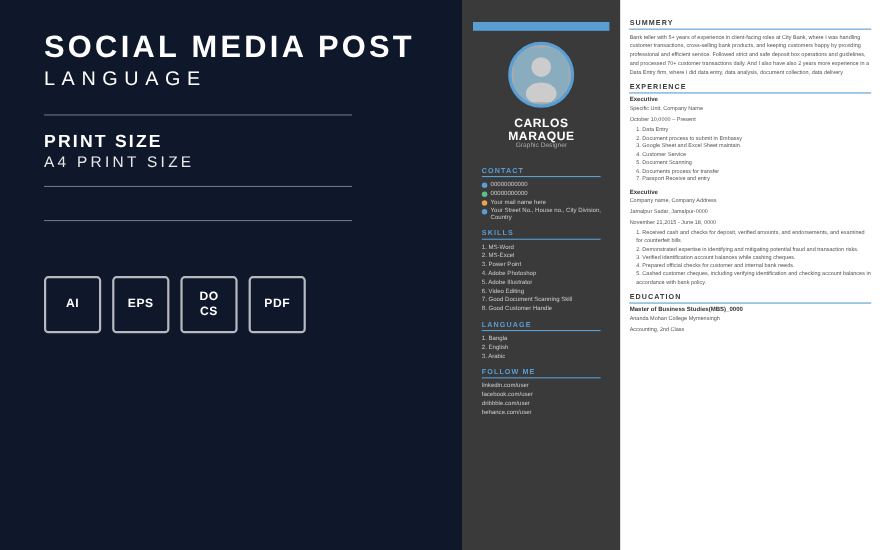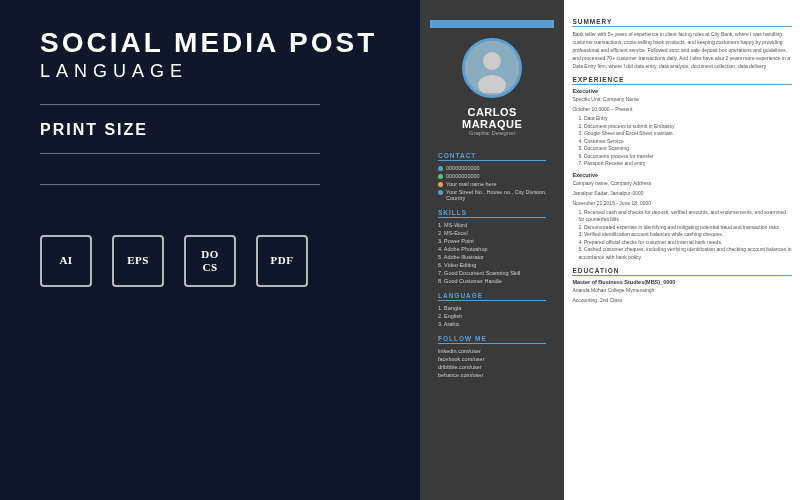--- a/index.html
+++ b/index.html
@@ -63,24 +63,23 @@
       color: #ffffff;
       font-size: 14px;
       font-weight: 400;
       letter-spacing: 3px;
       text-transform: uppercase;
       opacity: 0.9;
     }
 
     .formats-row {
       display: flex;
-      gap: 20px;
+      gap: 10px;
       margin-top: 20px;
       align-items: center;
-      font-family: Liberation Serif, serif;
     }
 
     .format-badge {
       width: 52px;
       height: 52px;
       border: 2px solid rgba(255,255,255,0.7);
       border-radius: 4px;
       display: flex;
       align-items: center;
       justify-content: center;
@@ -235,20 +234,21 @@
 </head>
 <body>
 
 <div class="left-panel">
   <div class="main-title">SOCIAL MEDIA POST</div>
   <div class="sub-title">LANGUAGE</div>
   <div class="divider"></div>
 
   <div class="feature-block">
     <div class="feature-label">PRINT SIZE</div>
+    <div class="feature-value">A4 PRINT SIZE</div>
   </div>
   <div class="divider"></div>
 
   <div class="feature-block">
   </div>
   <div class="divider"></div>
 
   <div class="feature-block">
   </div>
 

